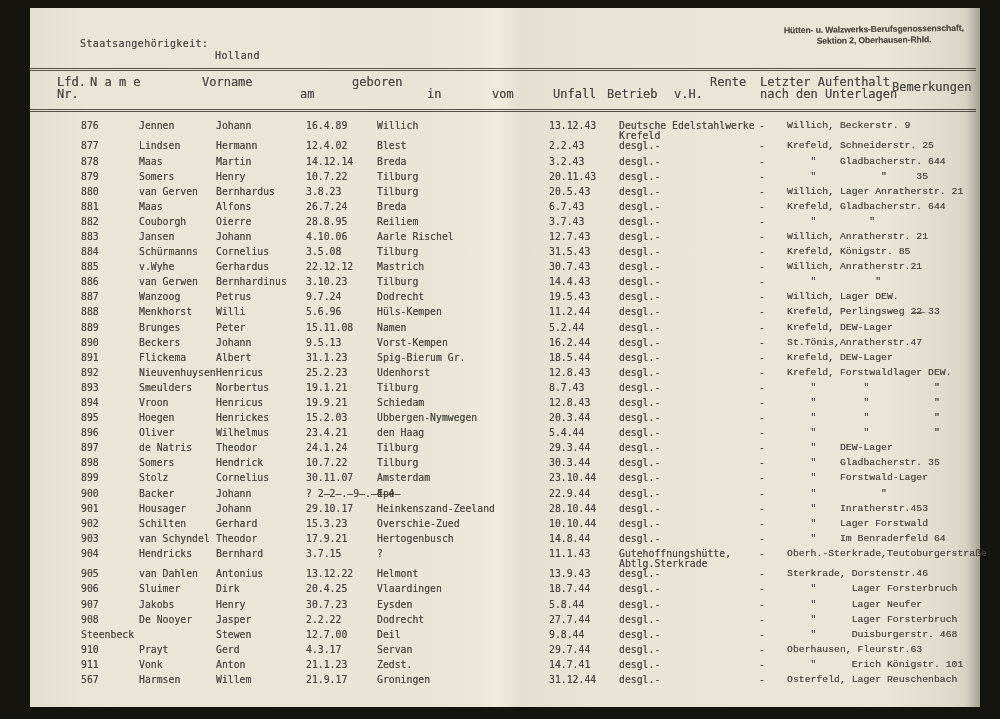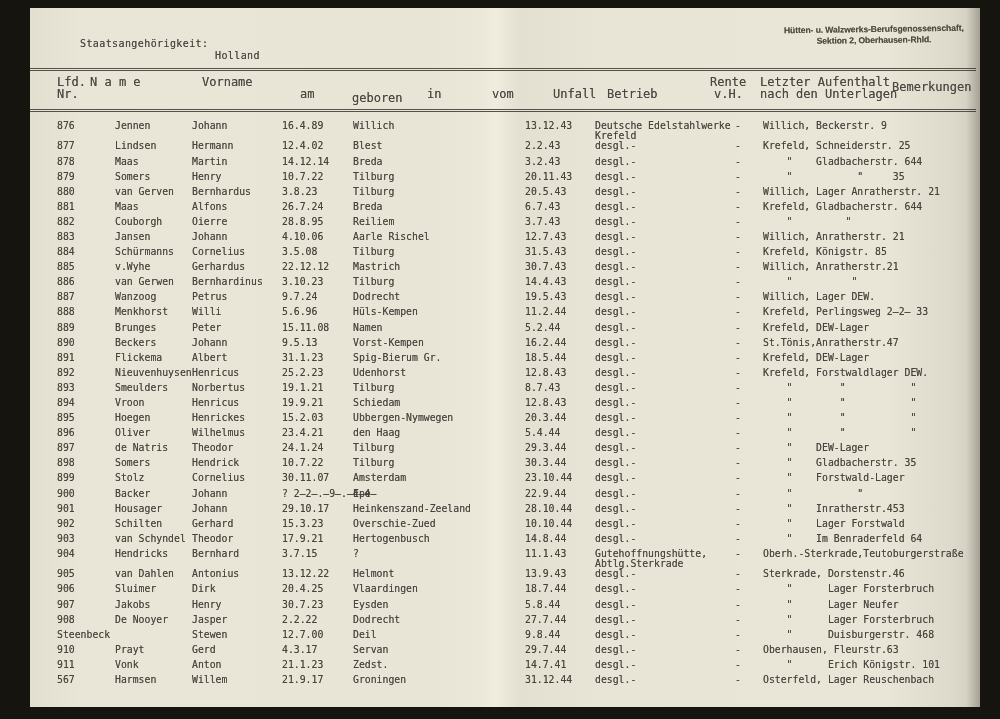--- a/index.html
+++ b/index.html
@@ -43,32 +43,32 @@
   .thead{
     position:absolute; top:60px; left:0; right:4px; height:38px;
     border-top:3px double #53514a;
     border-bottom:3px double #53514a;
     font-size:12px; color:#4a4842;
     text-shadow:0 0 .5px rgba(70,66,58,.65);
     text-decoration:underline;
   }
   .h{ position:absolute; white-space:pre; }
   .rows{ position:absolute; top:106px; left:0; right:0; padding-top:7px;
-    font-size:9.8px; color:#46443d; text-shadow:0 0 .5px rgba(70,66,58,.6);
+    font-size:9.8px; color:#46443d; text-shadow:0 0 .5px rgba(70,66,58,.6);padding-left:24px;
   }
   .row{
     display:grid;
     grid-template-columns:58px 77px 90px 71px 172px 70px 140px 28px 180px 1fr;
     padding-left:27px;
     min-height:15.1px;
     align-items:start;
     line-height:10.2px;
   }
   .row > span{ white-space:pre; overflow:visible; }
-  .c-auf{ letter-spacing:0; }
+  .c-auf{ letter-spacing:0;font-family:Liberation Mono, monospace; }
 </style>
 </head>
 <body>
 
 <div class="photo">
   <div class="paper">
 
     <div class="title-line">
       <span class="title-label">Staatsangehörigkeit:</span>
       <span class="title-value">Holland</span>
@@ -78,27 +78,27 @@
       <div>Hütten- u. Walzwerks-Berufsgenossenschaft,</div>
       <div>Sektion 2, Oberhausen-Rhld.</div>
     </div>
 
     <div class="thead">
       <span class="h" style="left:27px;top:4px">Lfd.</span>
       <span class="h" style="left:27px;top:16px">Nr.</span>
       <span class="h" style="left:60px;top:4px">N a m e</span>
       <span class="h" style="left:172px;top:4px">Vorname</span>
       <span class="h" style="left:270px;top:16px">am</span>
-      <span class="h" style="left:322px;top:20px">geboren</span>
+      <span class="h" style="left:322px;top:4px">geboren</span>
       <span class="h" style="left:397px;top:16px">in</span>
       <span class="h" style="left:462px;top:16px">vom</span>
       <span class="h" style="left:523px;top:16px">Unfall</span>
       <span class="h" style="left:577px;top:16px">Betrieb</span>
       <span class="h" style="left:680px;top:4px">Rente</span>
-      <span class="h" style="left:684px;top:16px">v.H.</span>
+      <span class="h" style="left:644px;top:16px">v.H.</span>
       <span class="h" style="left:730px;top:4px">Letzter Aufenthalt</span>
       <span class="h" style="left:730px;top:16px">nach den Unterlagen</span>
       <span class="h" style="left:862px;top:9px">Bemerkungen</span>
     </div>
 
     <div class="rows">
   <div class="row">
     <span class="c-nr">876</span>
     <span class="c-name">Jennen</span>
     <span class="c-vorname">Johann</span>

